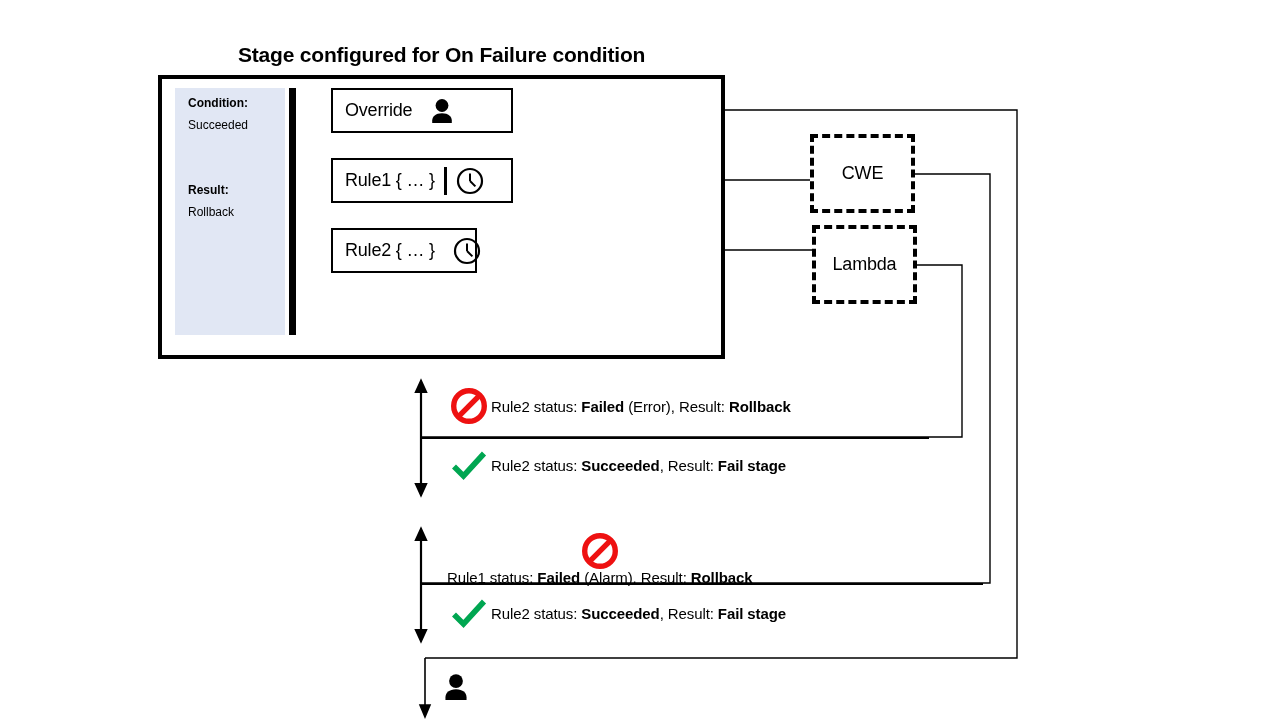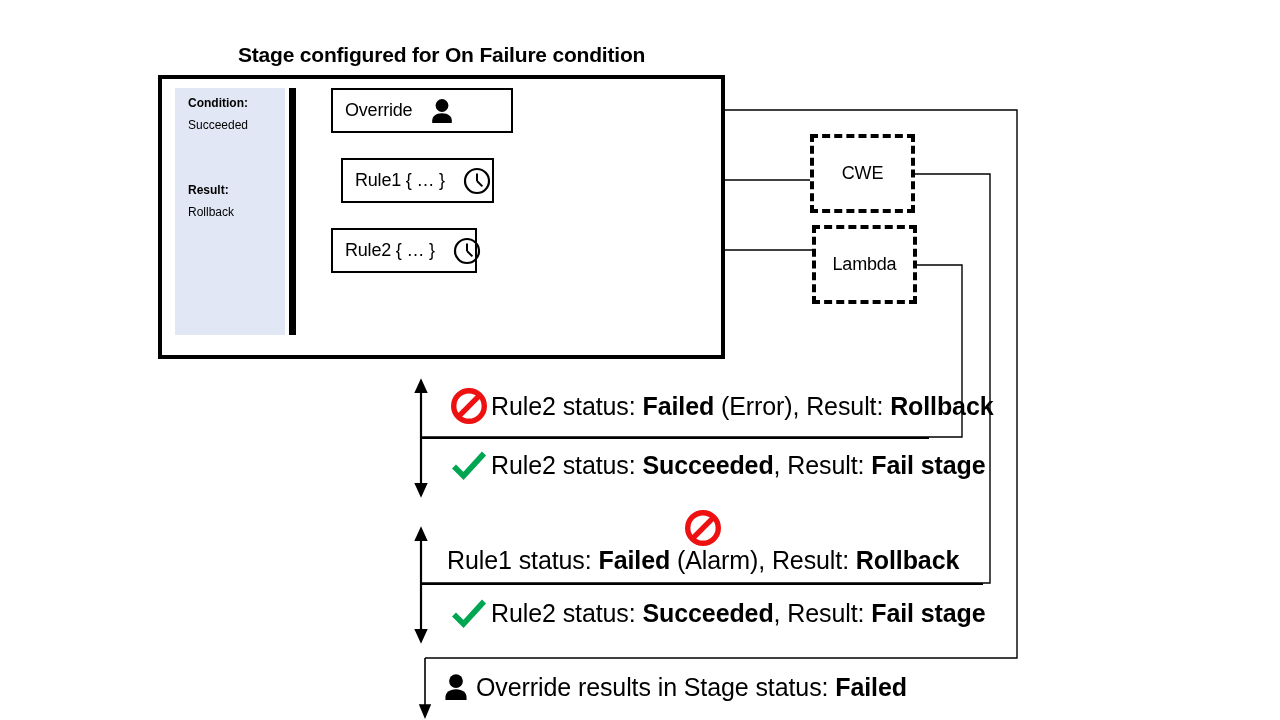--- a/index.html
+++ b/index.html
@@ -85,21 +85,21 @@
   .node-label {
     font-size: 18px;
     font-weight: normal;
     letter-spacing: -0.2px;
   }
   #override-box {
     left: 331px; top: 88px; width: 182px; height: 45px;
   }
   #override-box .node-label { margin-right: 18px; }
   #rule1-box {
-    left: 341px; top: 158px; width: 153px; height: 45px;
+    left: 331px; top: 158px; width: 182px; height: 45px;
   }
   #rule2-box {
     left: 331px; top: 228px; width: 146px; height: 45px;
   }
   .rule-sep {
     display: inline-block;
     width: 3px;
     height: 28px;
     background: #000;
     margin: 0 9px 0 9px;
@@ -122,23 +122,22 @@
     letter-spacing: -0.2px;
   }
   #cwe-box    { left: 810px; top: 134px; width: 105px; height: 79px; }
   #lambda-box { left: 812px; top: 225px; width: 105px; height: 79px; }
 
   
   .status-row {
     display: flex;
     align-items: center;
     white-space: nowrap;
-    font-size: 25px;
+    font-size: 15px;
     letter-spacing: -0.1px;
-    justify-content: flex-end;
   }
   .status-row .status-icon {
     width: 44px;
     display: flex;
     align-items: center;
     justify-content: center;
     line-height: 0;
   }
   .status-text b { font-weight: bold; }
 
@@ -282,14 +281,13 @@
   <span class="status-text"><span>Rule2 status: </span><b>Succeeded</b><span>, Result: </span><b>Fail stage</b></span>
 </div>
 
 <div class="abs status-row" id="status-override">
   <span class="status-icon">
     <svg width="26" height="28" viewBox="0 0 24 26" xmlns="http://www.w3.org/2000/svg">
       <circle cx="12" cy="7.5" r="6.4" fill="#000"></circle>
       <path d="M12 15.2 C5.6 15.2 2.2 18.6 2.2 22.6 L2.2 25 L21.8 25 L21.8 22.6 C21.8 18.6 18.4 15.2 12 15.2 Z" fill="#000"></path>
     </svg>
   </span>
-  <span class="status-text"><span>Override results in Stage status: </span><b>Failed</b></span>
 </div>
 
 </body></html>

